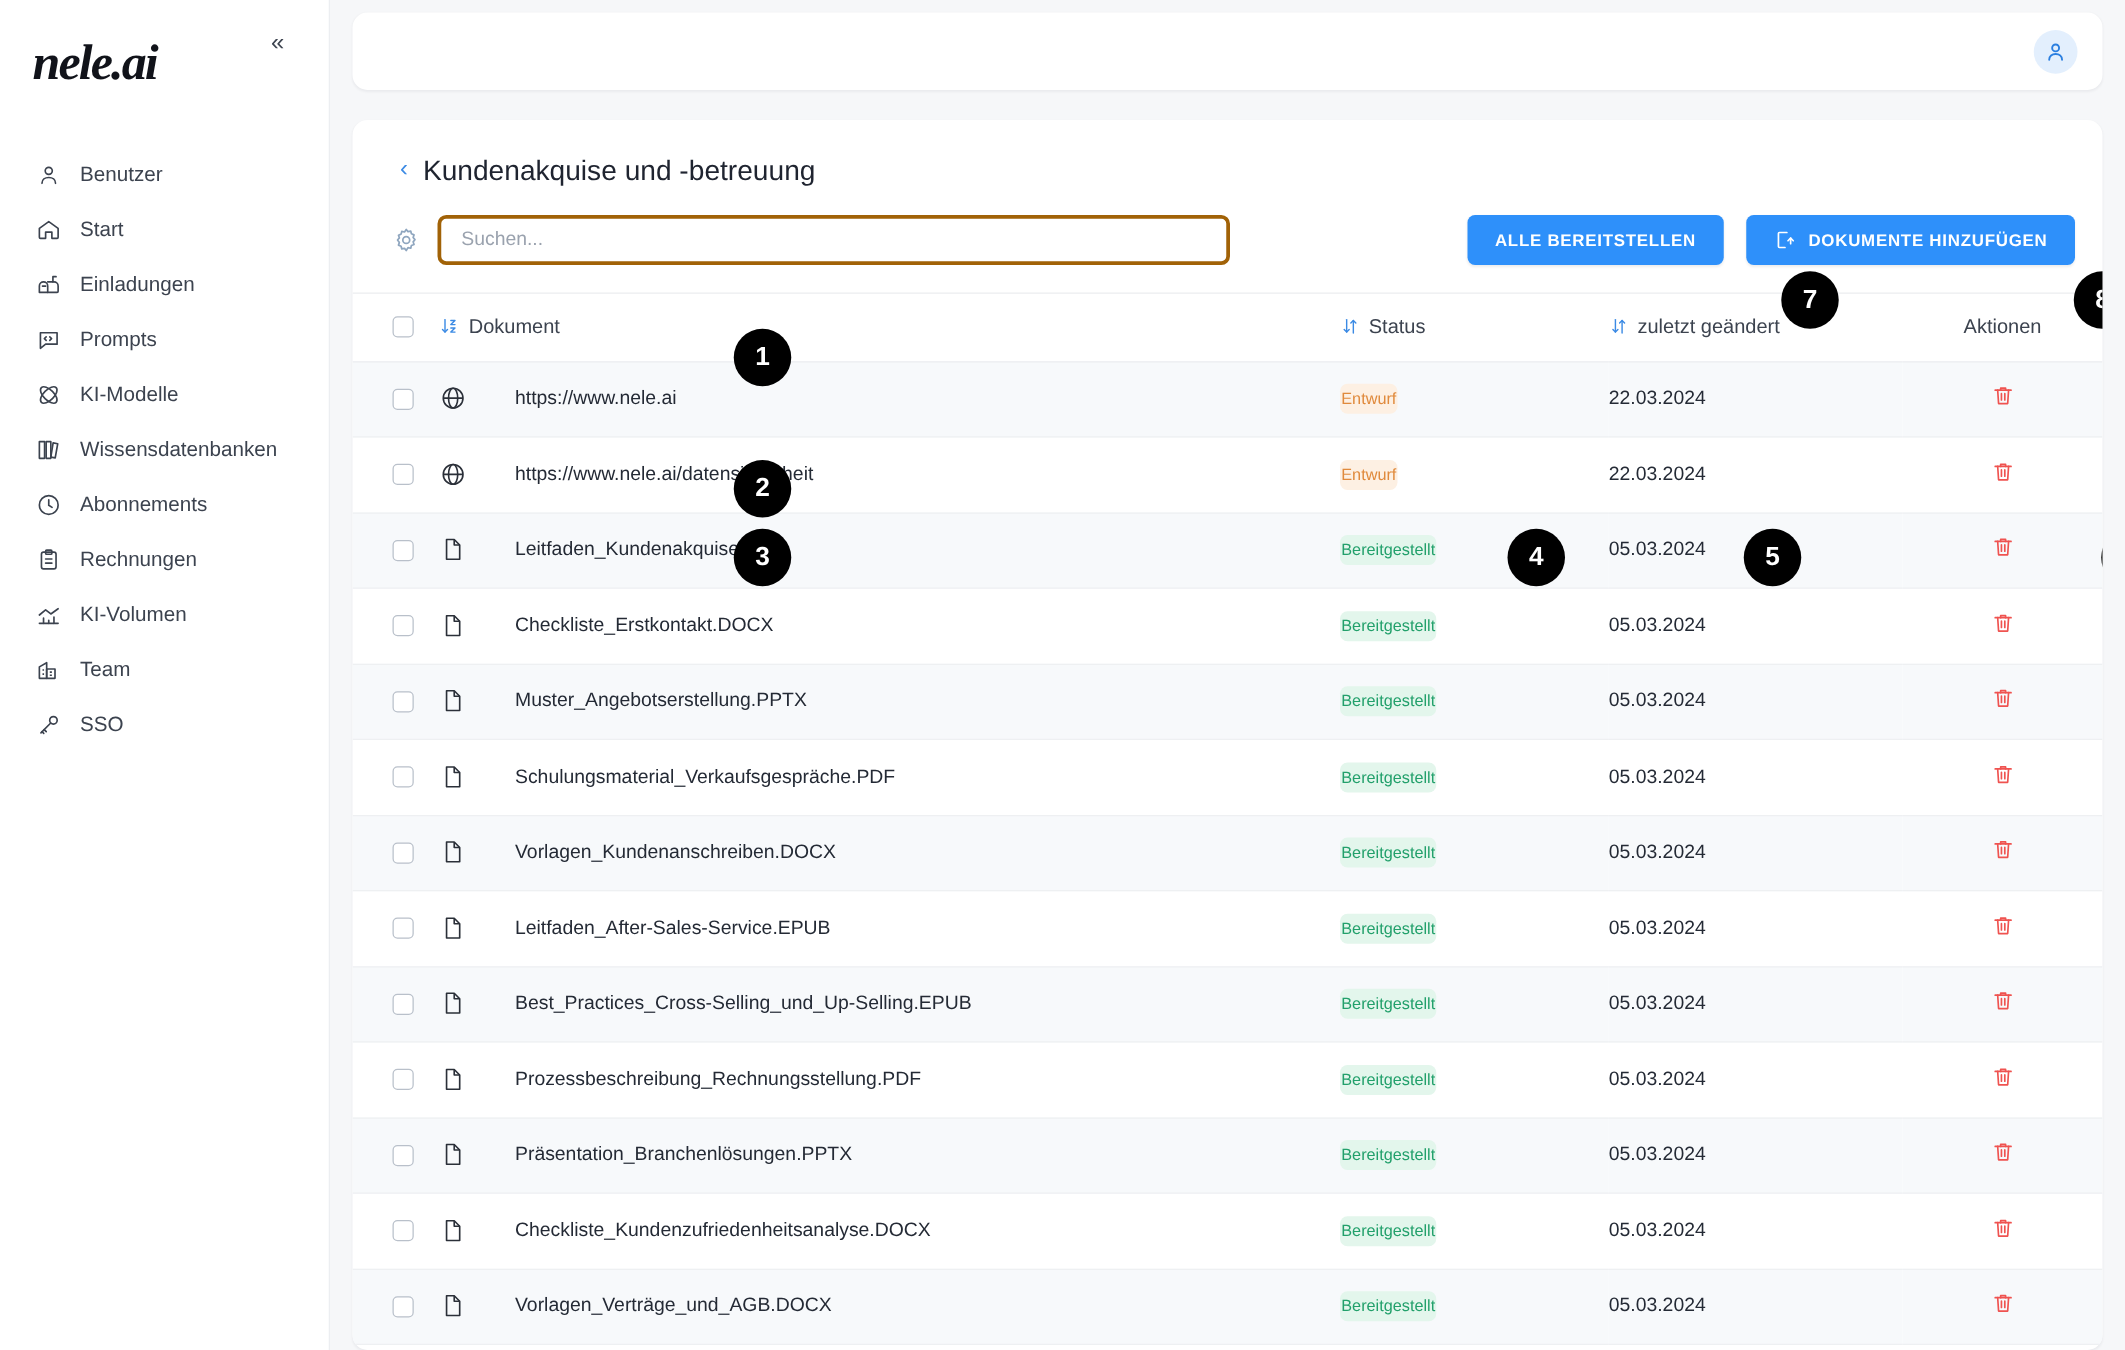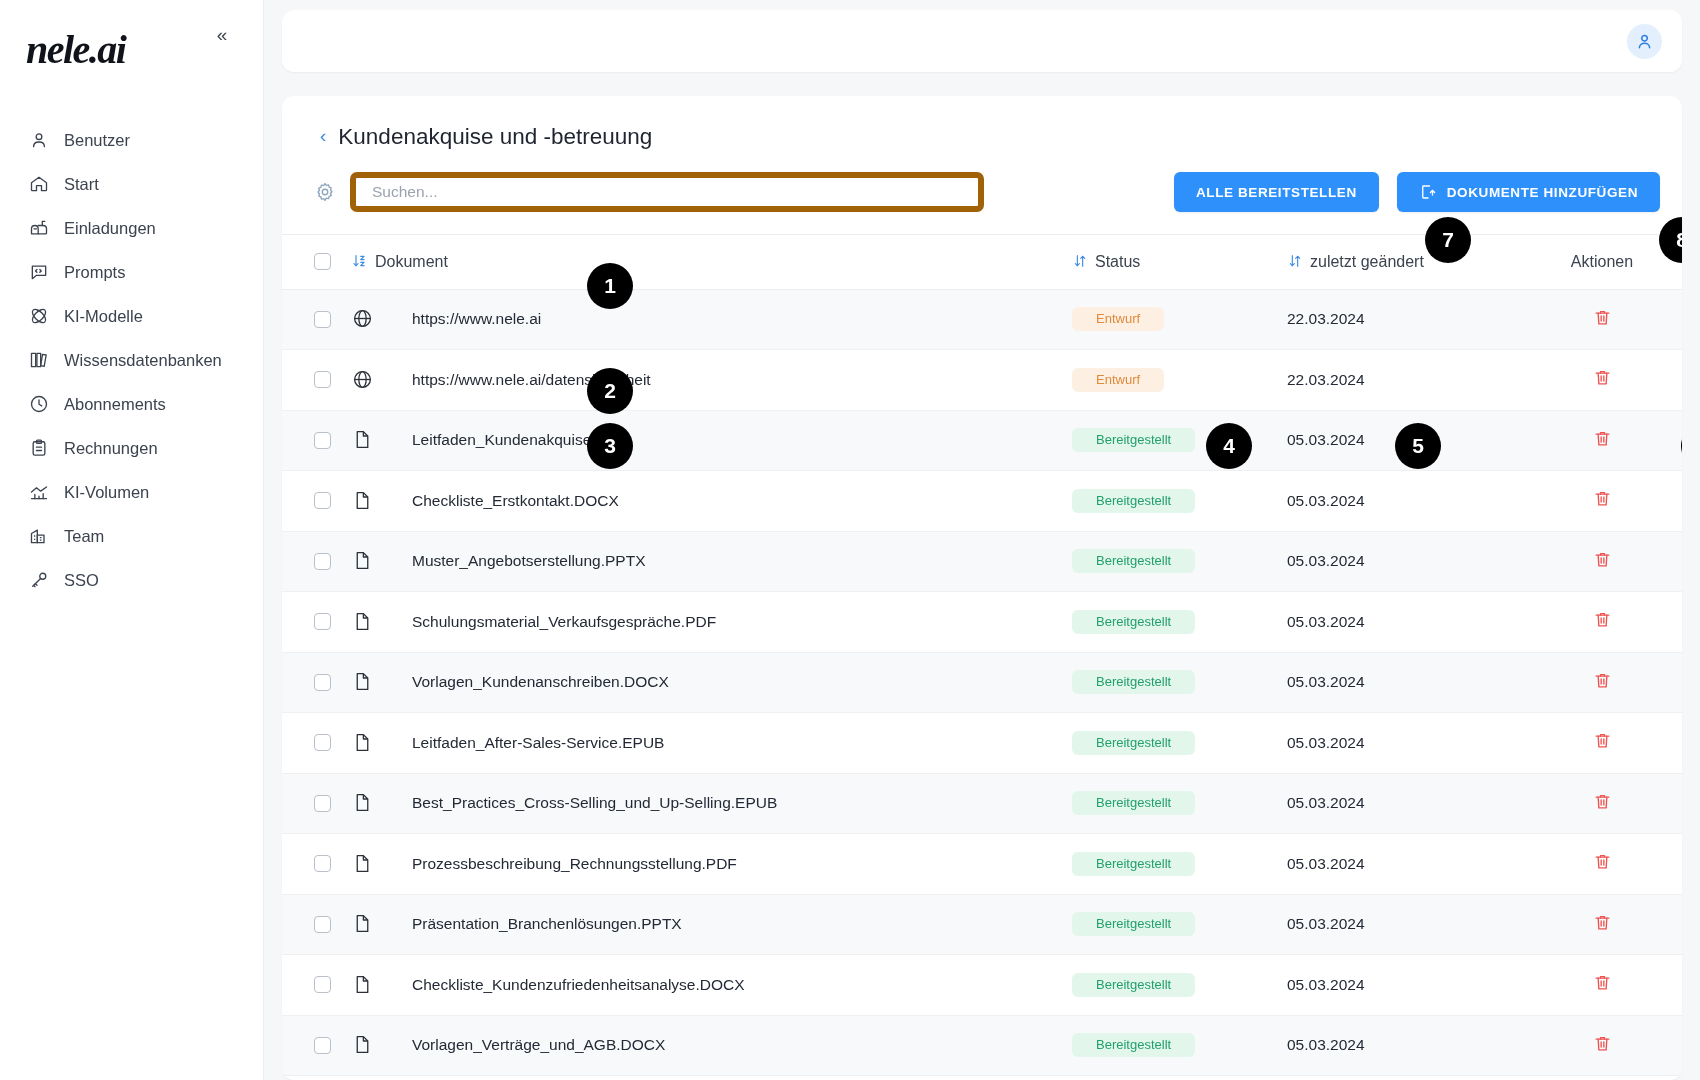--- a/index.html
+++ b/index.html
@@ -59,21 +59,21 @@
   .back-chev { color: #3b8ae4; font-size: 19px; cursor: pointer; line-height: 1; padding-bottom: 3px; }
   .panel-title { font-size: 22.5px; color: #1f2430; font-weight: 400; }
 
   .toolbar {
     display: flex; align-items: center; padding: 22px 22px 22px 32px;
     border-bottom: 1px solid #ebedf0; gap: 0;
   }
   .gear { width: 22px; height: 22px; color: #8fa6bf; flex: 0 0 22px; cursor: pointer; margin-right: 14px; }
   .gear svg { width: 22px; height: 22px; display: block; }
   .search-box {
-    flex: 0 0 634px; height: 40px; border: 6px solid #a16207; border-radius: 7px;
+    flex: 0 0 634px; height: 40px; border: 3px solid #a16207; border-radius: 7px;
     padding: 0 16px; font-size: 15.5px; color: #1f2430; outline: none;
     font-family: "Liberation Sans", sans-serif; background: #fff;
   }
   .search-box::placeholder { color: #9aa2ae; }
   .tb-spacer { flex: 1; }
   .btn {
     height: 40px; border: none; border-radius: 6px; background: #2e90fa; color: #fff;
     font-size: 13.5px; letter-spacing: .6px; font-weight: 600; cursor: pointer;
     display: flex; align-items: center; justify-content: center; gap: 10px;
     padding: 0 22px; font-family: "Liberation Sans", sans-serif;
@@ -106,21 +106,21 @@
 
   .cb {
     width: 17px; height: 17px; border: 1.6px solid #b9c0ca; border-radius: 4px;
     background: #fff; cursor: pointer; display: block;
   }
   .doc-cell { display: flex; align-items: center; gap: 38px; text-align: right; }
   .doc-ico { width: 22px; height: 22px; color: #2b3039; flex: 0 0 22px; }
   .doc-ico svg { width: 21px; height: 21px; display: block; }
 
   .badge {
-    display: inline-block; padding: 4px 24px; border-radius: 6px;
+    display: inline-block; padding: 4px 1px; border-radius: 6px;
     font-size: 13px; line-height: 1.25;
   }
   .badge.entwurf { background: #fdf0e3; color: #e08a3c; }
   .badge.bereit  { background: #e3f6ec; color: #22a06b; }
 
   .trash { color: #ef5350; cursor: pointer; display: inline-block; }
   .trash svg { width: 19px; height: 19px; display: block; }
 
   
   .bubble {

